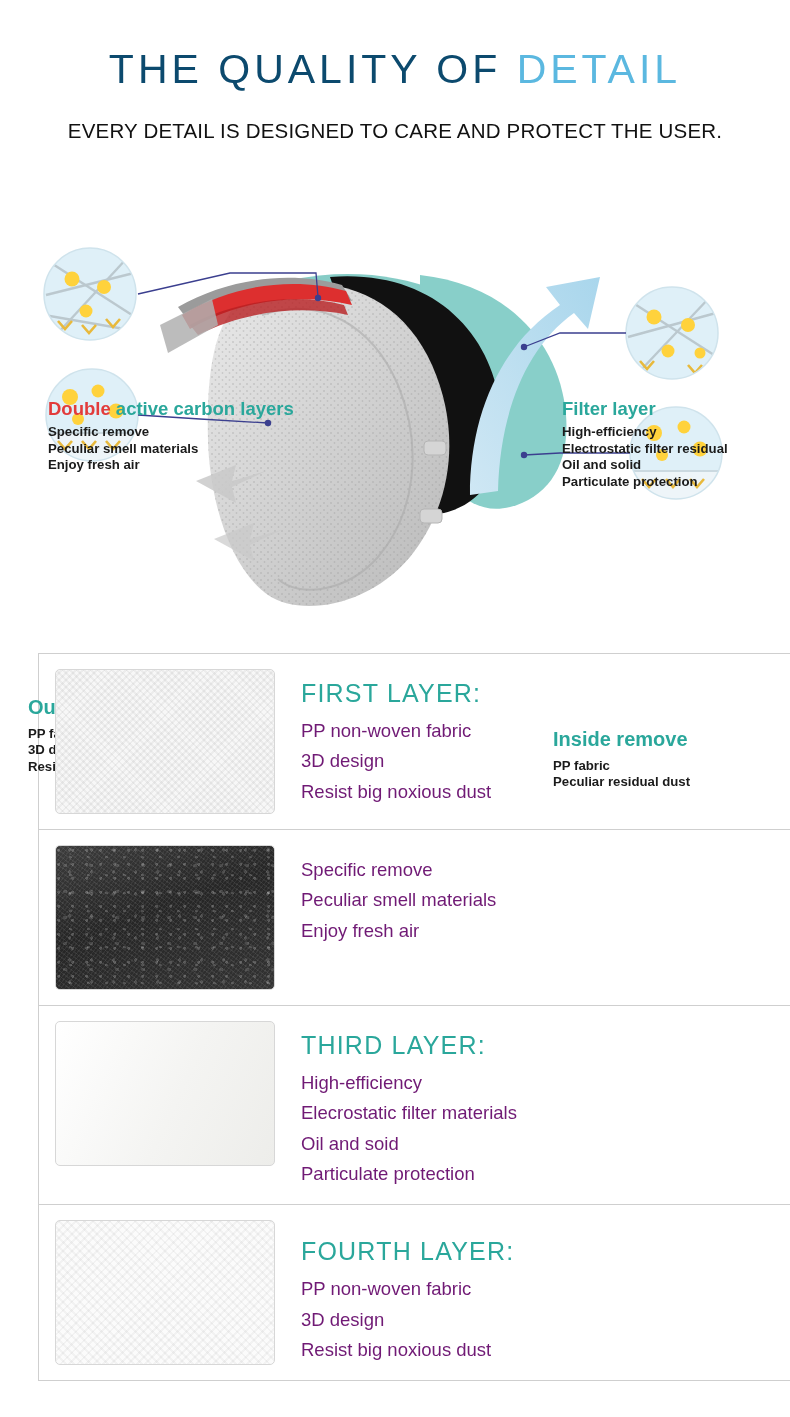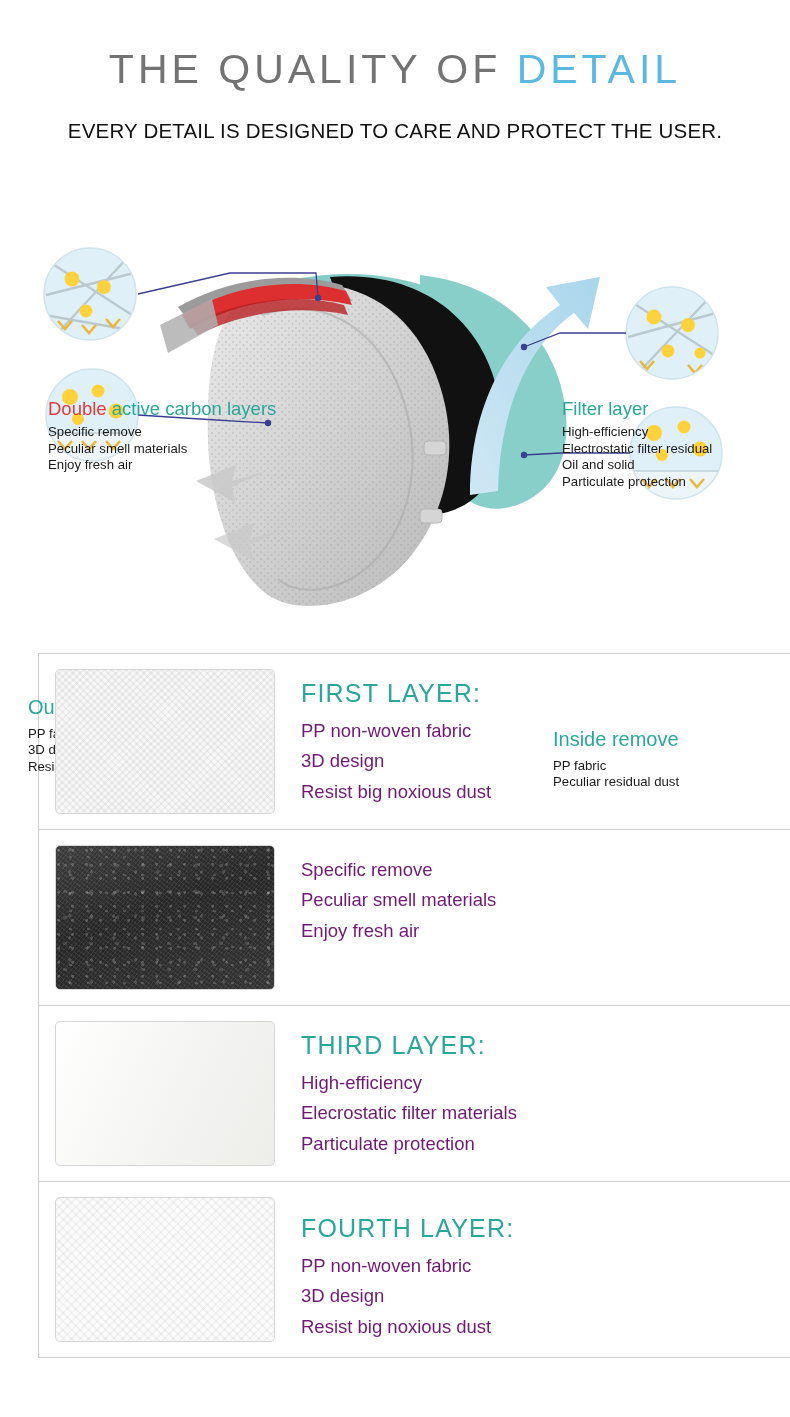--- a/index.html
+++ b/index.html
@@ -20,21 +20,21 @@
   .header {
     padding-top: 46px;
     text-align: center;
   }
   .title {
     font-size: 41px;
     letter-spacing: 4px;
     font-weight: 400;
     margin: 0;
   }
-  .title .t-a { color: #737373; }
+  .title .t-a { color: #0c4a6e; }
   .title .t-b { color: #5bb8e0; }
   .subtitle {
     font-size: 20.5px;
     letter-spacing: 0.2px;
     color: #111111;
     margin-top: 26px;
     font-weight: 400;
   }
 
   
@@ -45,20 +45,21 @@
     margin-top: 22px;
   }
   .diagram svg.base {
     position: absolute;
     left: 0; top: 0;
   }
 
   .callout {
     position: absolute;
     line-height: 1.28;
+    font-weight: bold;
   }
   .callout .c-head {
     font-size: 18.5px;
     margin-bottom: 3px;
     white-space: nowrap;
   }
   .callout .c-line {
     font-size: 13.2px;
     color: #1b1b1b;
     white-space: nowrap;
@@ -345,20 +346,21 @@
       <div class="card-line">Enjoy fresh air</div>
     </div>
   </div>
 
   <div class="card">
     <div class="swatch sw-third"></div>
     <div class="card-text">
       <div class="card-title">THIRD  LAYER:</div>
       <div class="card-line">High-efficiency</div>
       <div class="card-line">Elecrostatic filter materials</div>
+      <div class="card-line">Oil and soid</div>
       <div class="card-line">Particulate protection</div>
     </div>
   </div>
 
   <div class="card">
     <div class="swatch sw-fourth"></div>
     <div class="card-text">
       <div class="card-title">FOURTH LAYER:</div>
       <div class="card-line">PP non-woven fabric</div>
       <div class="card-line">3D design</div>

